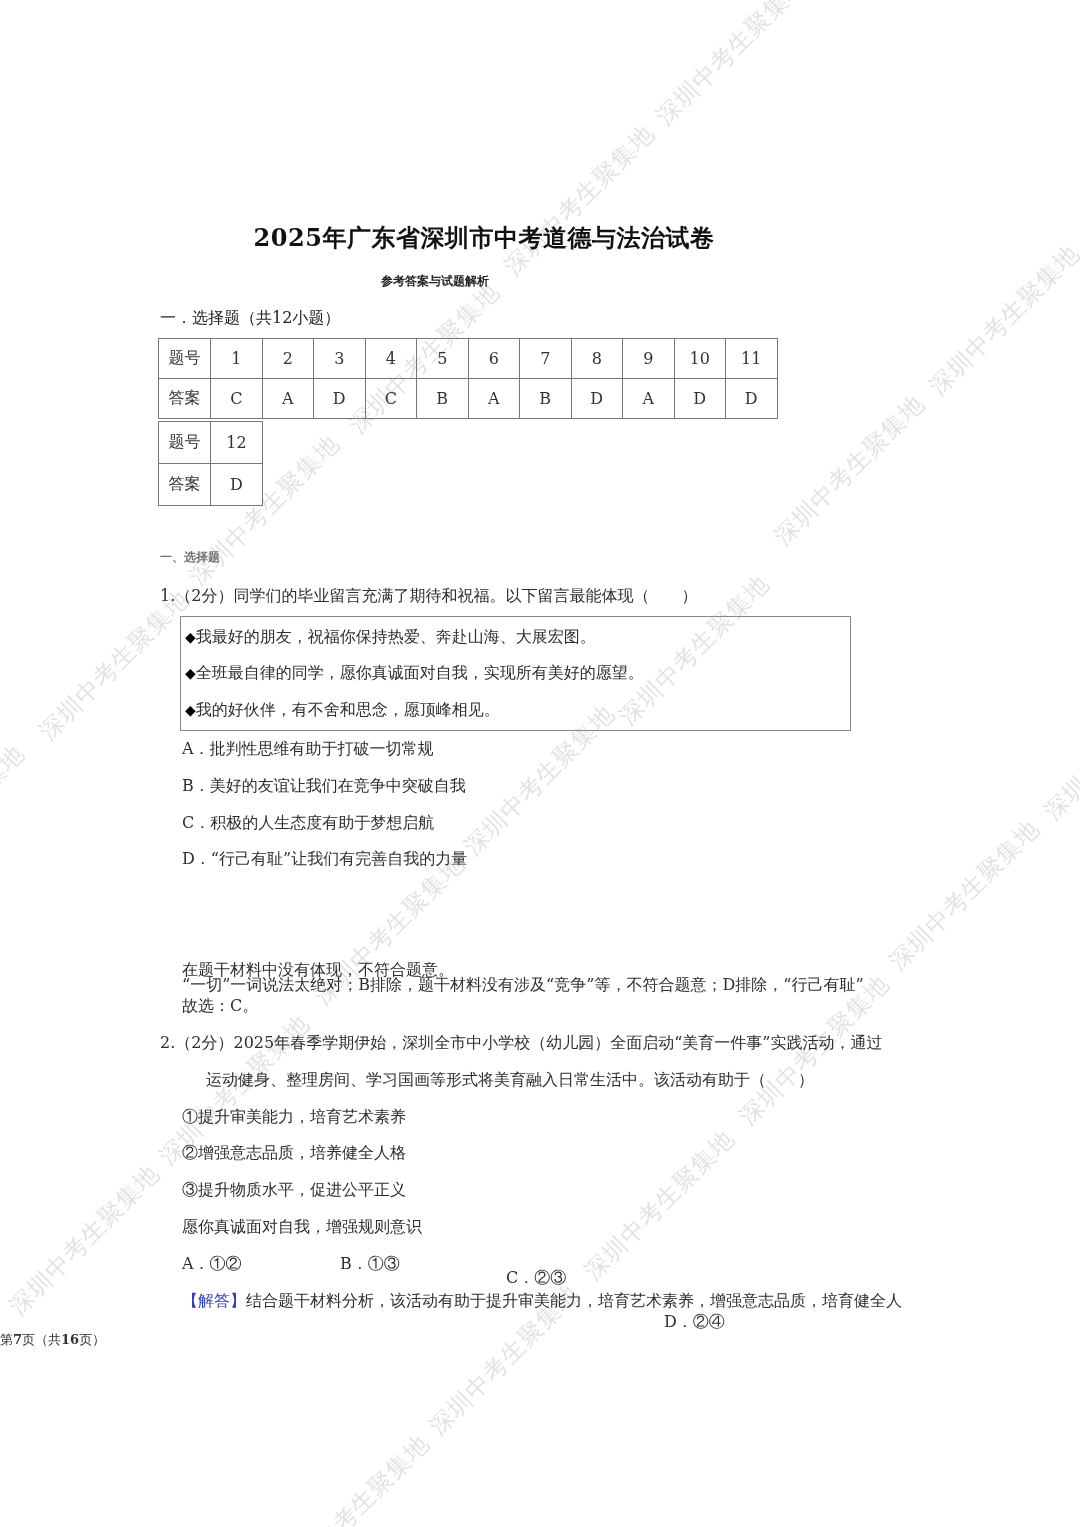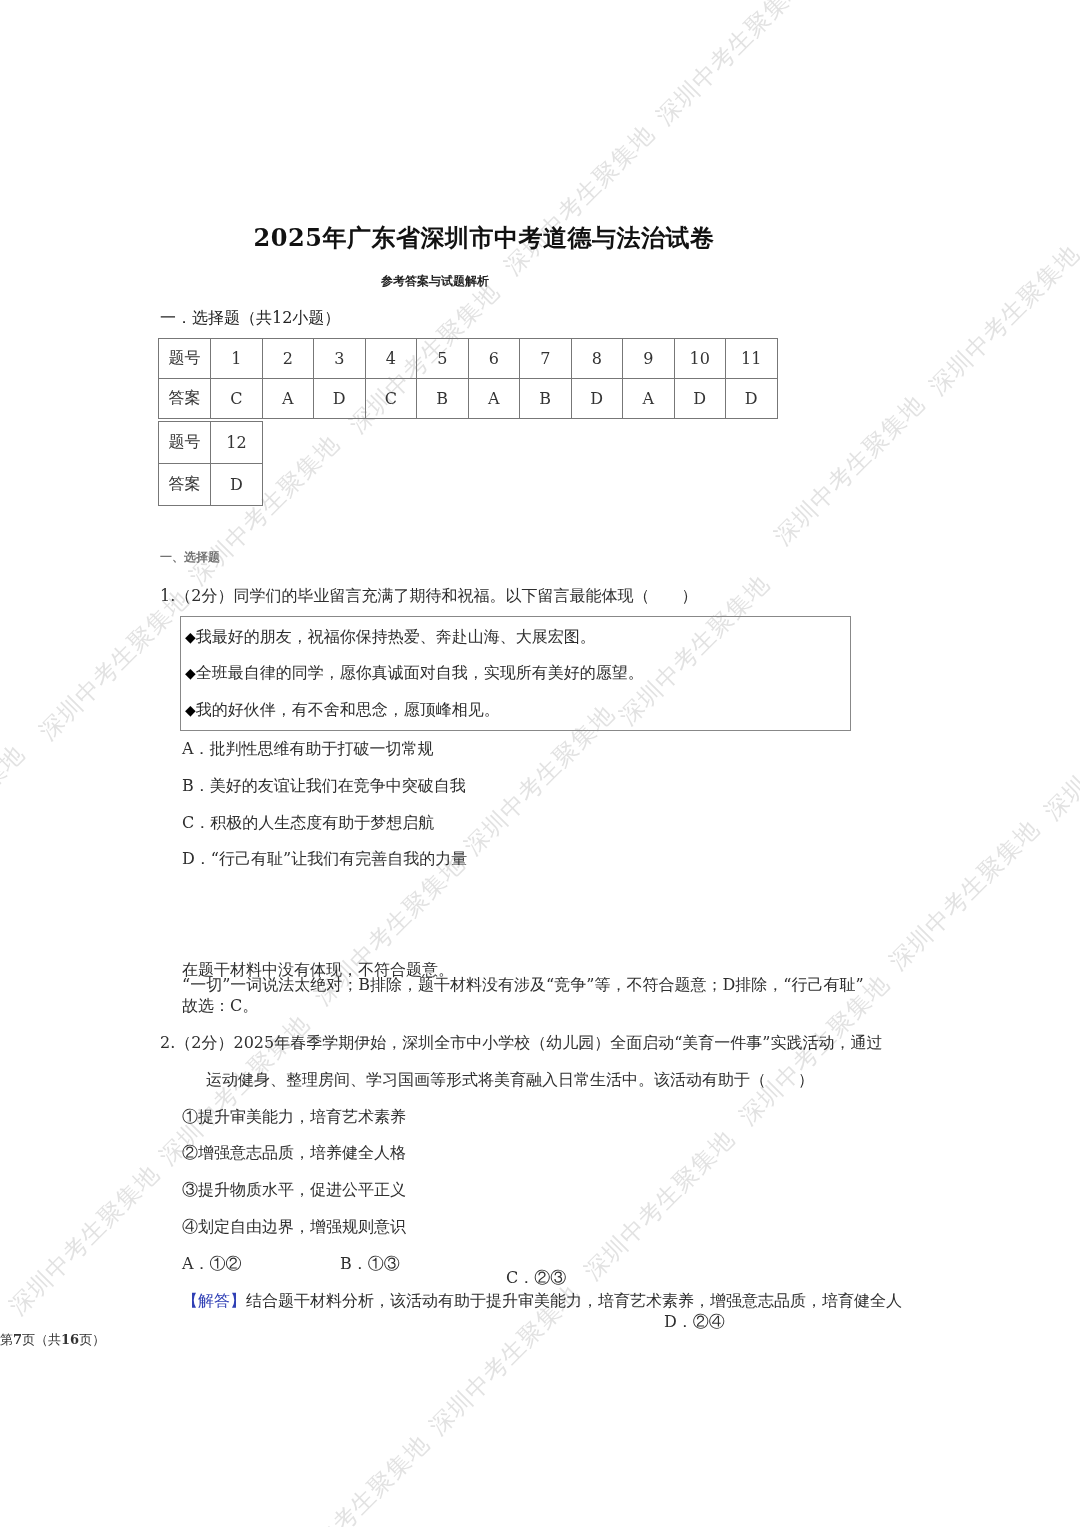--- a/index.html
+++ b/index.html
@@ -229,21 +229,21 @@
   <div class="abs q-line" style="left:182px; top:975px;">“一切”一词说法太绝对；B排除，题干材料没有涉及“竞争”等，不符合题意；D排除，“行己有耻”</div>
   <div class="abs q-line" style="left:182px; top:960px;">在题干材料中没有体现，不符合题意。</div>
   <div class="abs q-line" style="left:182px; top:996px;">故选：C。</div>
 
   <div class="abs q-line" style="left:160px; top:1033px;">2.（2分）2025年春季学期伊始，深圳全市中小学校（幼儿园）全面启动“美育一件事”实践活动，通过</div>
   <div class="abs q-line" style="left:182px; top:1070px;margin-left:24px;">运动健身、整理房间、学习国画等形式将美育融入日常生活中。该活动有助于（　　）</div>
 
   <div class="abs q-line" style="left:182px; top:1107px;">①提升审美能力，培育艺术素养</div>
   <div class="abs q-line" style="left:182px; top:1143px;">②增强意志品质，培养健全人格</div>
   <div class="abs q-line" style="left:182px; top:1180px;">③提升物质水平，促进公平正义</div>
-  <div class="abs q-line" style="left:182px; top:1217px;">④划定自由边界，增强规则意识</div>
+  <div class="abs q-line" style="left:182px; top:1217px;">愿你真诚面对自我，增强规则意识</div>
 
   <div class="abs q-line" style="left:182px; top:1254px;">A．①②</div>
   <div class="abs q-line" style="left:340px; top:1254px;">B．①③</div>
   <div class="abs q-line" style="left:506px; top:1254px;margin-top:14px;">C．②③</div>
   <div class="abs q-line" style="left:664px; top:1312px;">D．②④</div>
 
   <div class="abs q-line" style="left:182px; top:1291px;">
     <span class="jieda-tag">【解答】</span><span>结合题干材料分析，该活动有助于提升审美能力，培育艺术素养，增强意志品质，培育健全人</span>
   </div>
 

